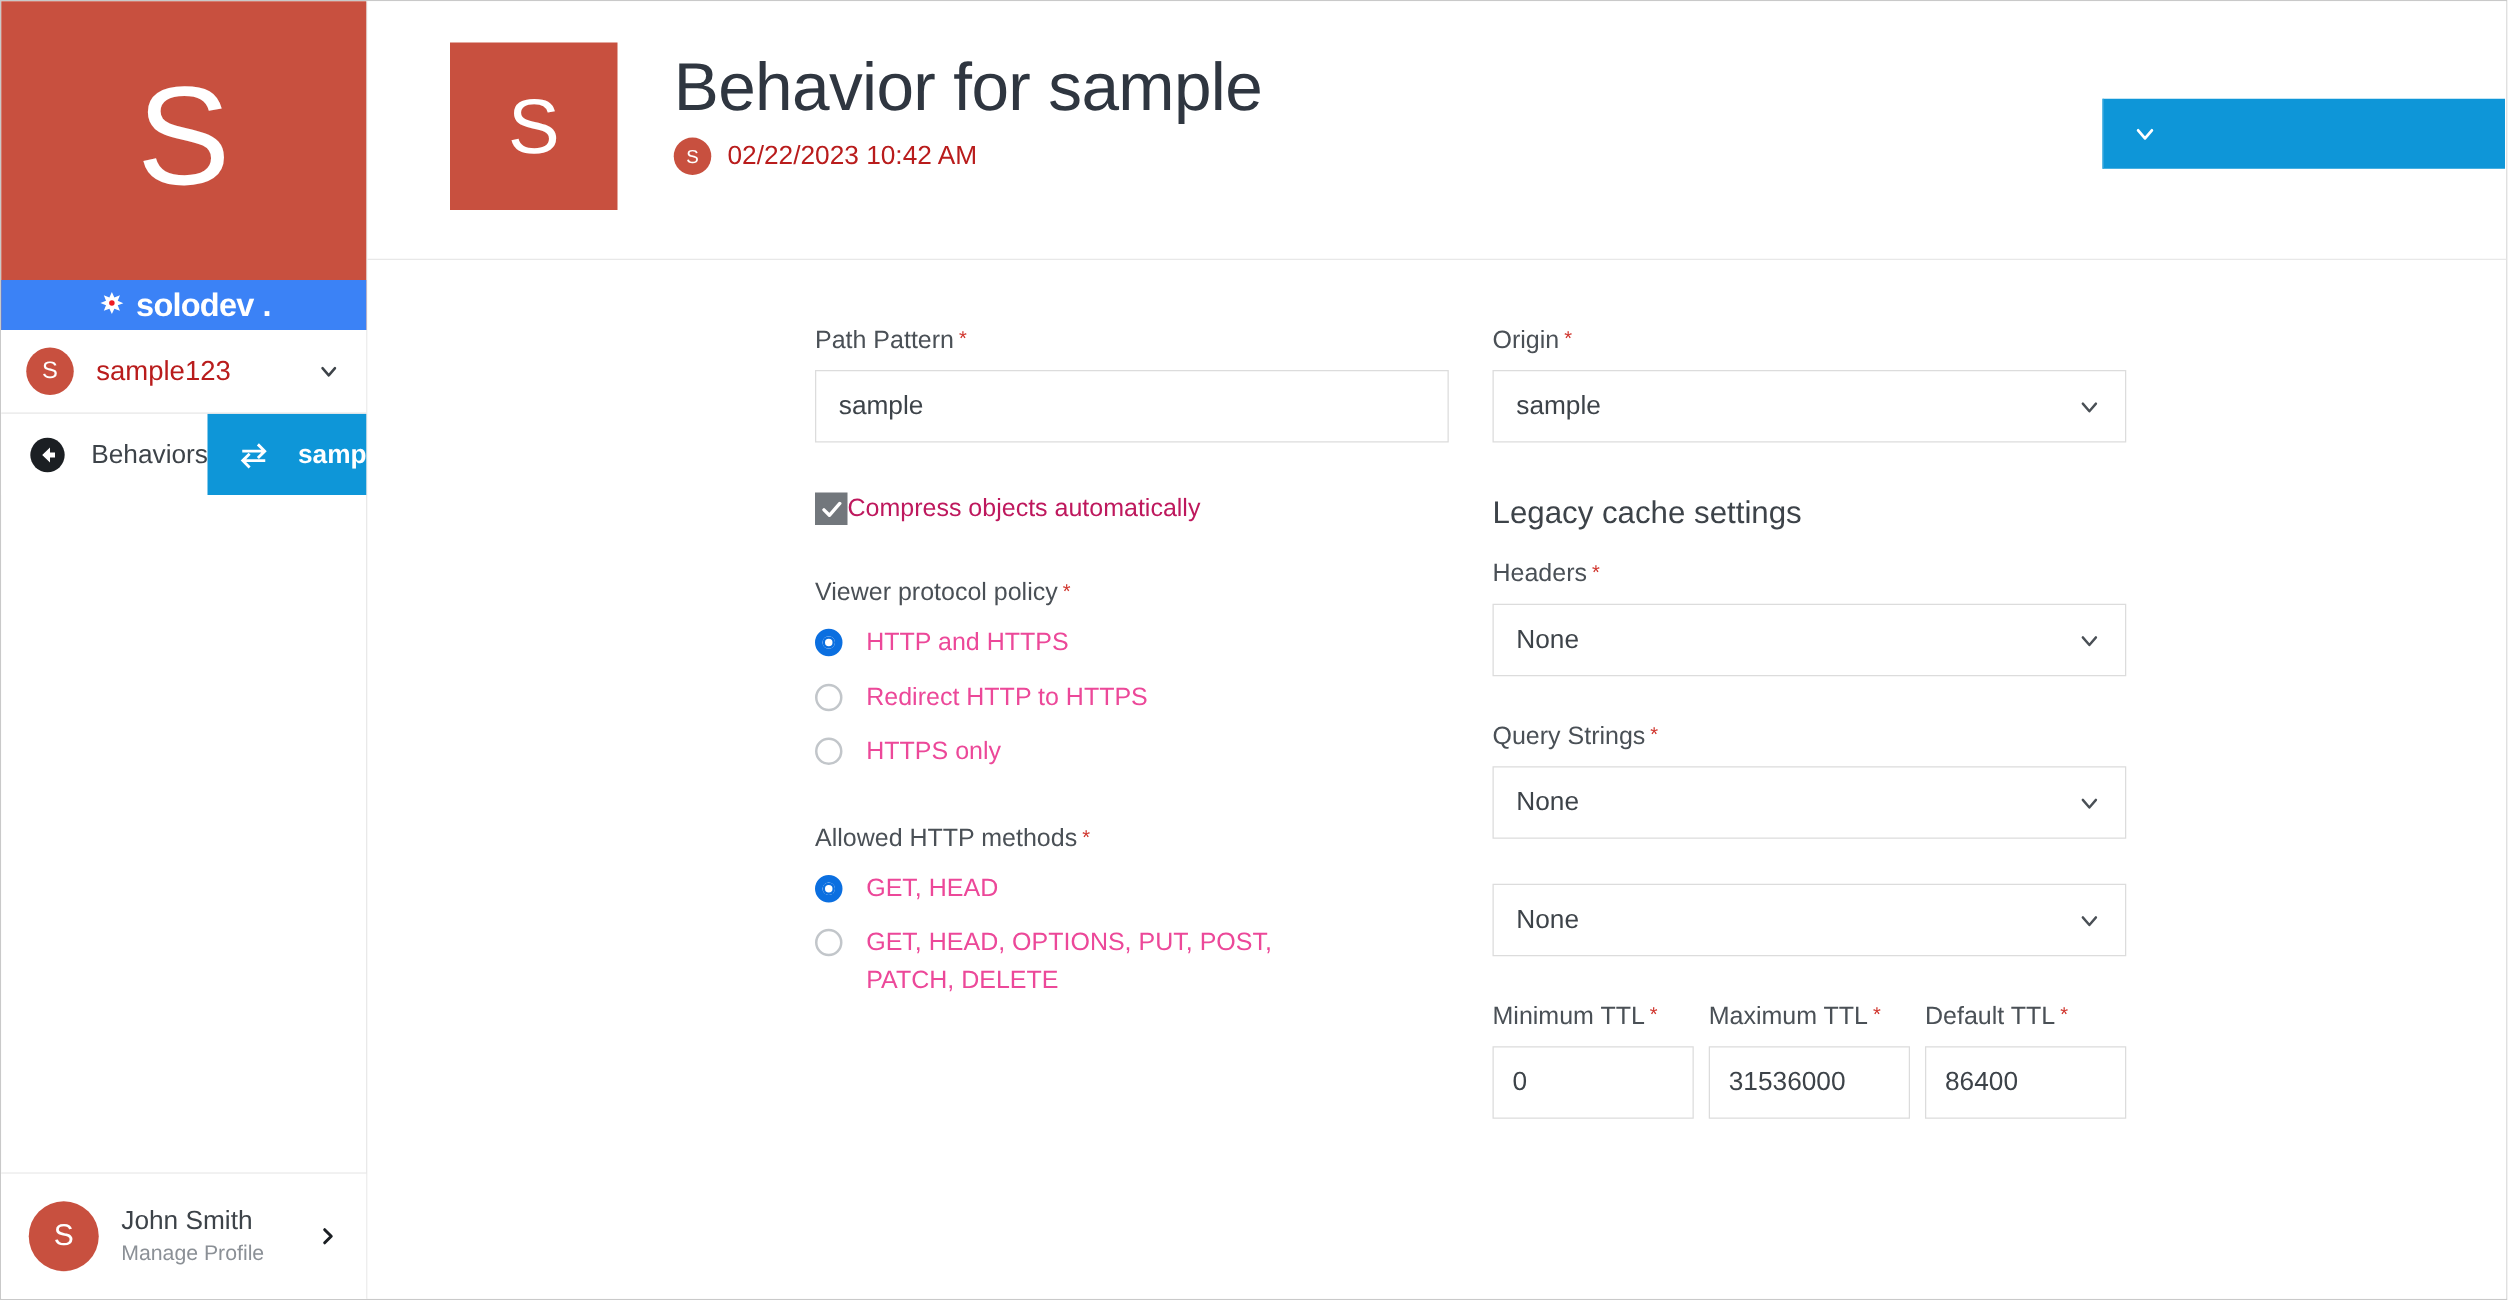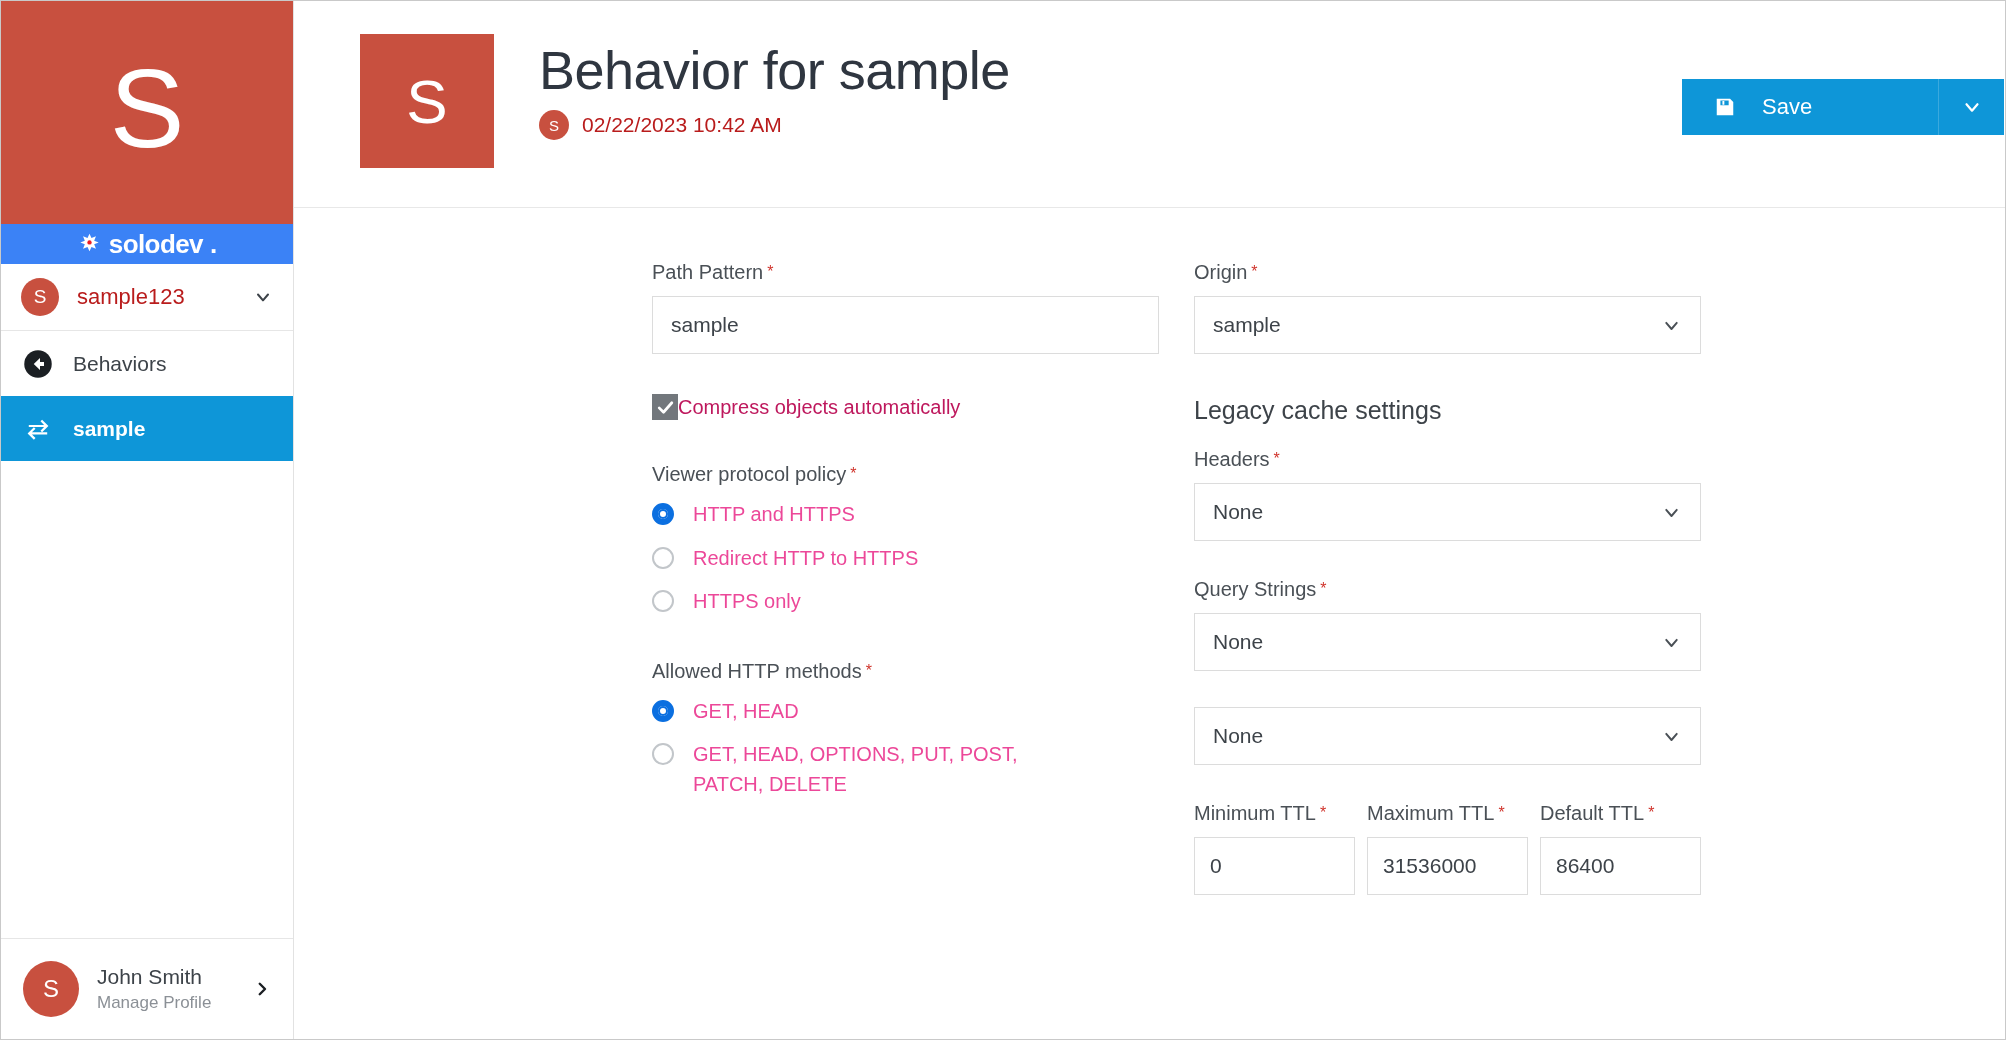--- a/index.html
+++ b/index.html
@@ -88,21 +88,21 @@
     font-size: 22px;
     color: #b91c1c;
     flex: 1;
   }
   .chev {
     width: 20px; height: 20px; display:block; color:#3d4349;
   }
 
   .nav {
     display: flex;
-    flex-direction: column;
+    flex-direction: row;
     flex: 1 1 auto;
     overflow: hidden;
     border-bottom: 1px solid #e6e6e6;
   }
   .nav-item {
     height: 65px;
     display: flex;
     align-items: center;
     padding-left: 22px;
     font-size: 21px;
@@ -408,26 +408,20 @@
       <div class="header-thumb">S</div>
       <div class="header-text">
         <h1 class="page-title">Behavior for sample</h1>
         <div class="page-meta">
           <div class="meta-avatar">S</div>
           <div class="meta-date">02/22/2023 10:42 AM</div>
         </div>
       </div>
 
       <div class="save-btn">
-        <div class="save-main">
-          <svg class="save-ico" viewBox="0 0 24 24" fill="#ffffff">
-              <path d="M3 3h14.5L21 6.5V21H3V3zm4 1.8v5.4h9V4.8H7zm2.2.7h2.1v4h-2.1v-4zM6 13.2h12V19H6v-5.8z"></path>
-            </svg>
-          <span class="save-label">Save</span>
-        </div>
         <div class="save-split">
           <svg viewBox="0 0 24 24" fill="none" stroke="currentColor" stroke-width="2.4" stroke-linecap="round" stroke-linejoin="round">
               <polyline points="6 9 12 16 18 9"></polyline>
             </svg>
         </div>
       </div>
     </header>
 
     <section class="form-area">
 

